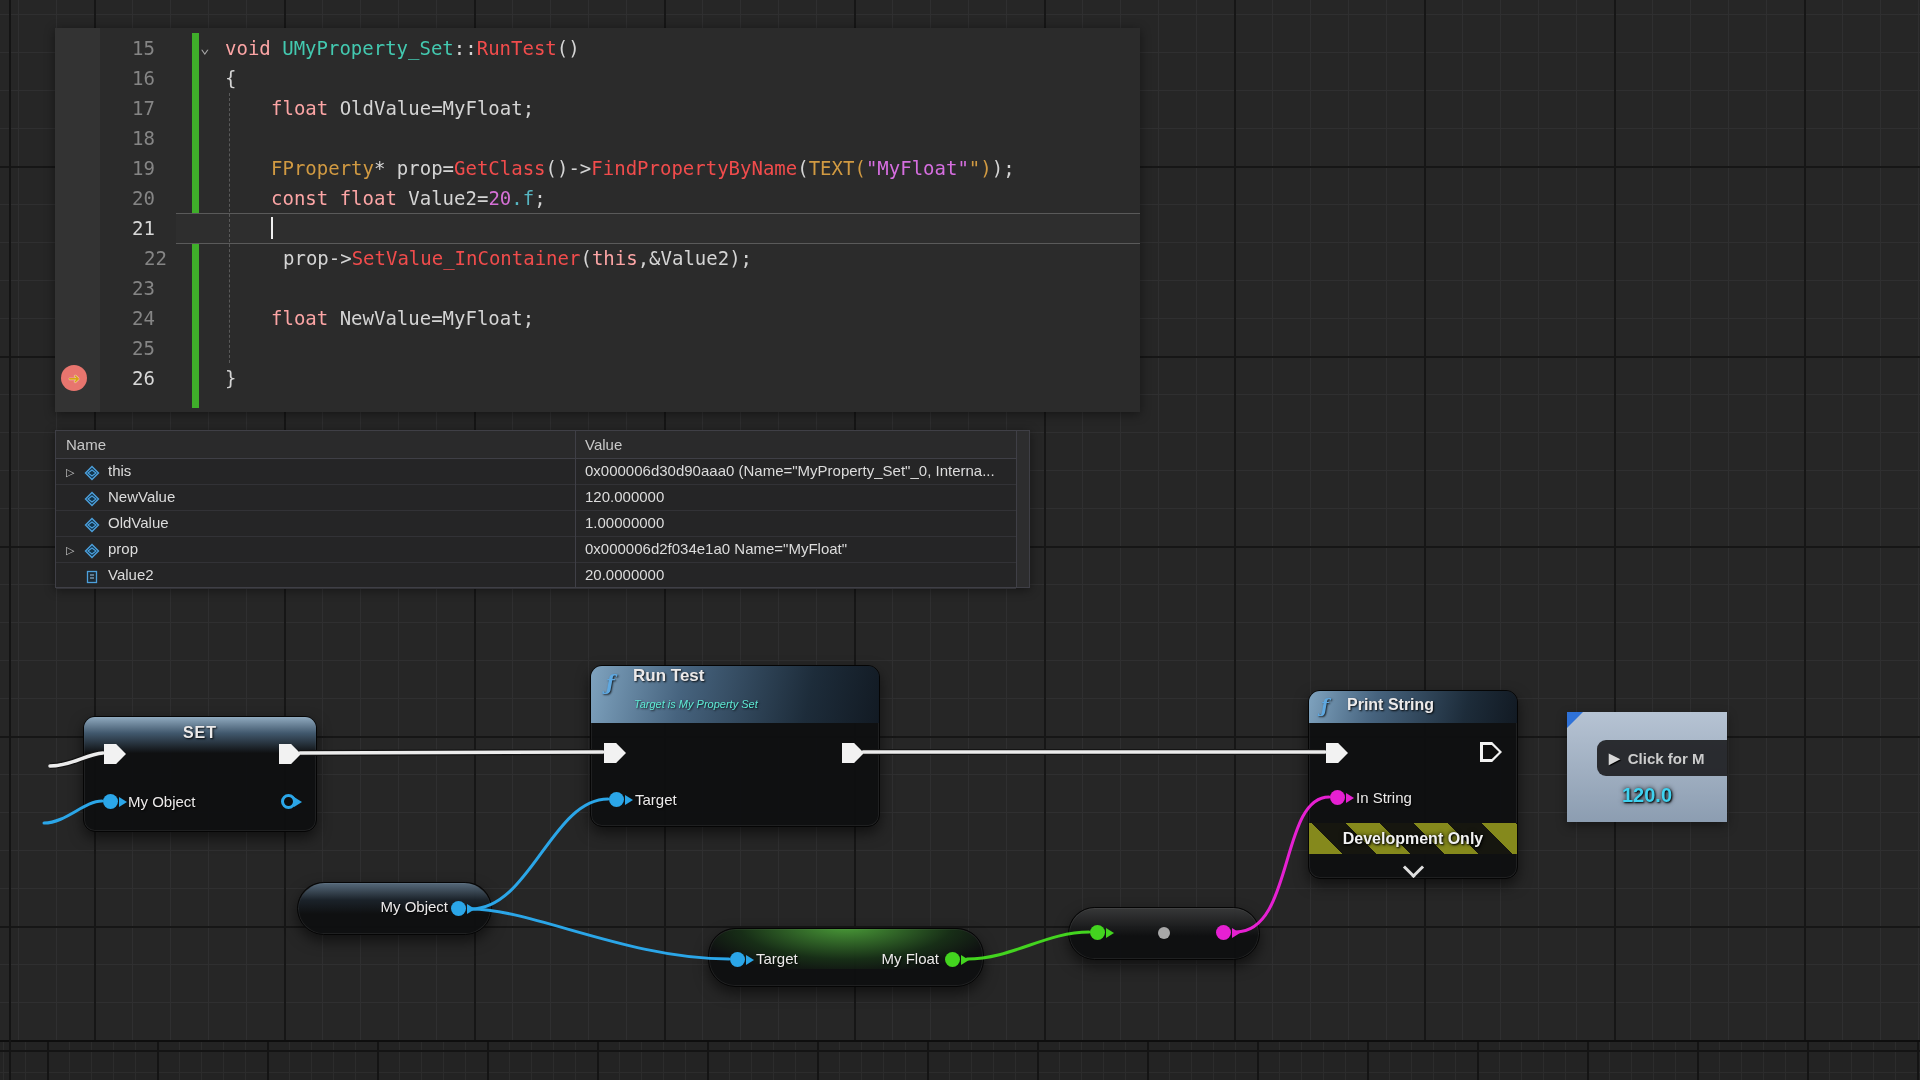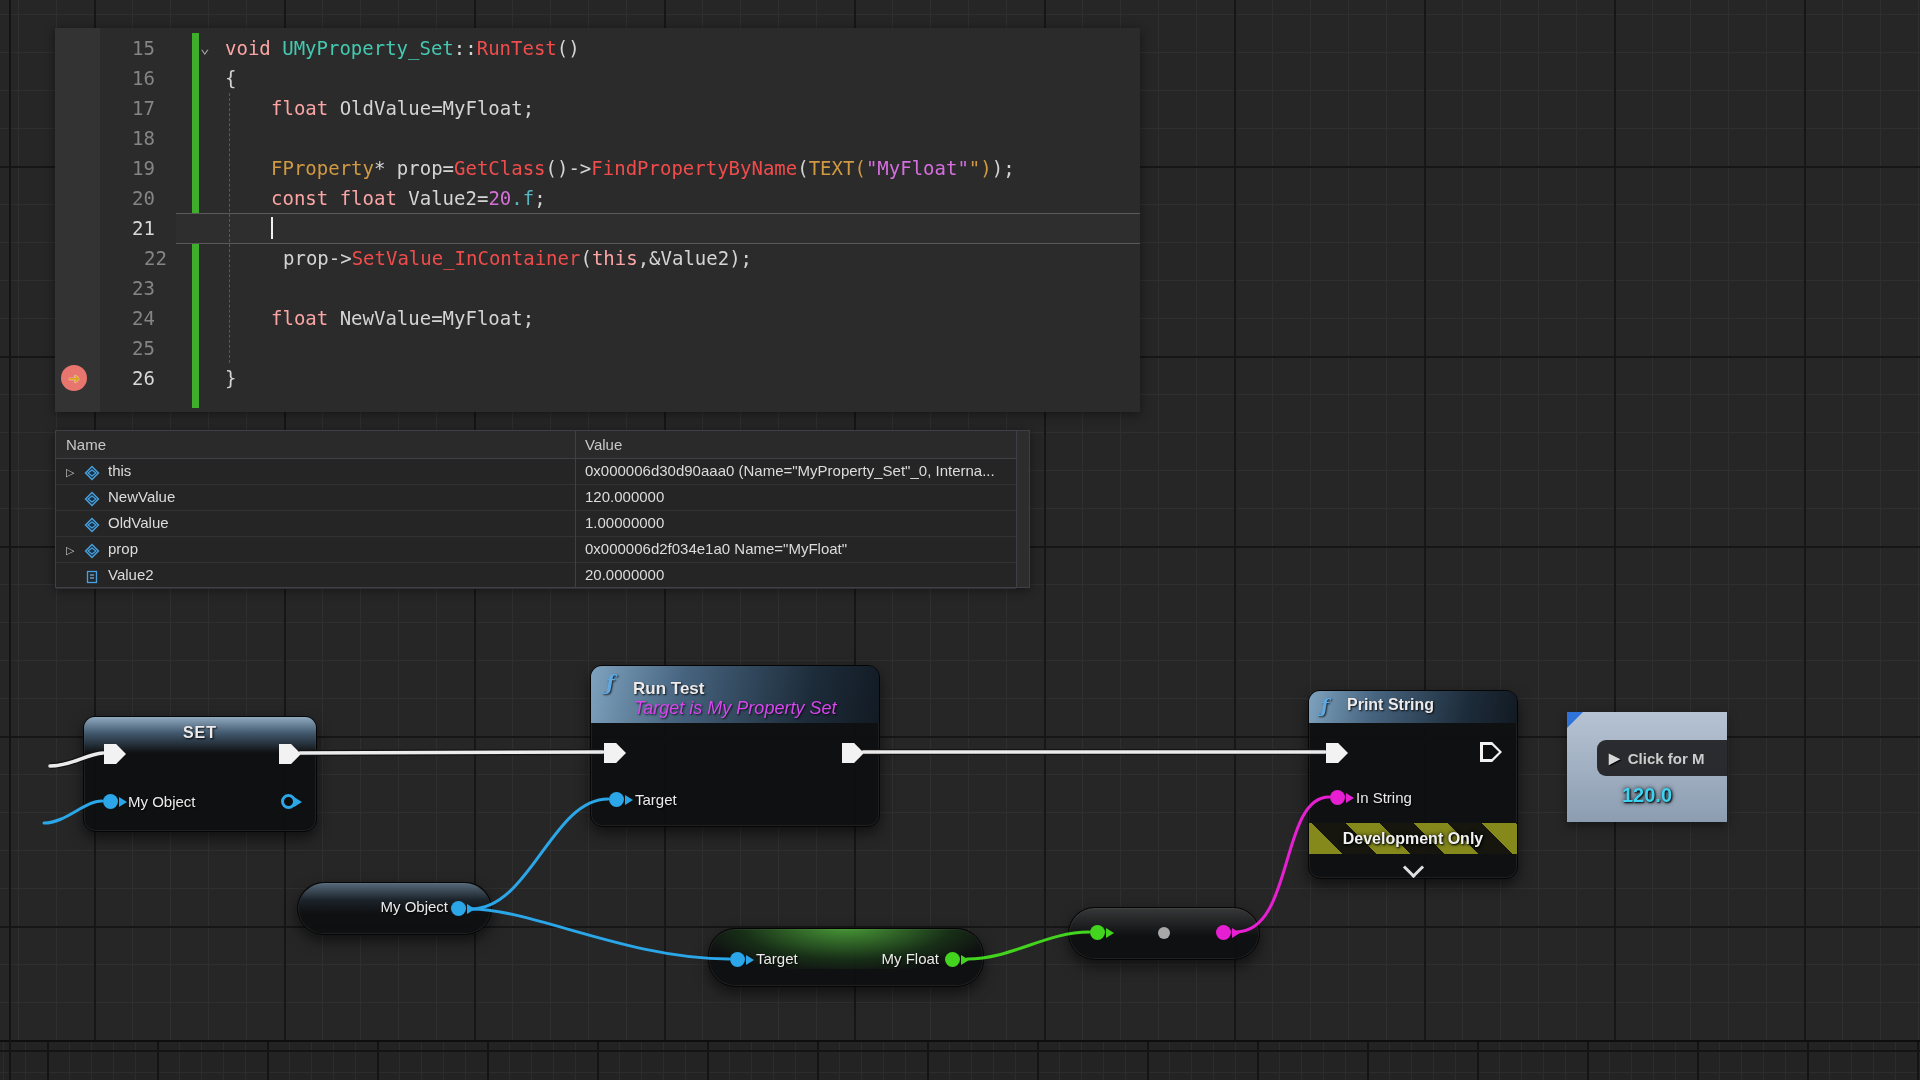--- a/index.html
+++ b/index.html
@@ -62,21 +62,21 @@
   .wval{position:absolute;left:529px;white-space:nowrap;}
   
   .bpnode{position:absolute;background:rgba(14,15,16,0.94);border:1px solid #050505;
     border-radius:12px;box-shadow:0 6px 14px rgba(0,0,0,0.55),inset 0 0 0 1px rgba(255,255,255,0.07);
     color:#eceaea;}
   .pill{border-radius:27px;}
   .bp-header{position:absolute;left:0;right:0;top:0;border-radius:11px 11px 0 0;}
   .hdr-blue{background:linear-gradient(102deg,#7fa3bf 0%,#46637e 32%,#1d2c3a 75%,#121a23 100%);}
   .hdr-set{background:linear-gradient(180deg,#90aabf 0%,#41586d 45%,rgba(18,26,34,0.05) 100%);border-radius:11px 11px 0 0;}
   .node-title{font-weight:bold;font-size:17px;text-shadow:1px 1px 2px rgba(0,0,0,0.9);white-space:nowrap;}
-  .node-sub{font-style:italic;font-size:18px;color:#d946ef;text-shadow:1px 1px 2px rgba(0,0,0,0.8);white-space:nowrap;}
+  .node-sub{font-style:italic;font-size:11px;color:#5eead4;text-shadow:1px 1px 2px rgba(0,0,0,0.8);white-space:nowrap;}
   .ficon{font-family:"DejaVu Serif",serif;font-style:italic;font-weight:bold;color:#5fa8e0;
     font-size:20px;text-shadow:1px 1px 2px rgba(0,0,0,0.8);}
   .pin-label{position:absolute;font-size:15px;text-shadow:1px 1px 2px rgba(0,0,0,0.9);white-space:nowrap;}
   .pexec{position:absolute;width:22px;height:20px;background:#f2f2f2;
     clip-path:polygon(0 0,55% 0,100% 50%,55% 100%,0 100%);}
   .pexec .inner{position:absolute;left:3px;top:3px;width:16px;height:14px;background:#0d0d0d;
     clip-path:polygon(0 0,55% 0,100% 50%,55% 100%,0 100%);}
   .pdot{position:absolute;width:15px;height:15px;border-radius:50%;box-sizing:border-box;}
   .pdot.filled{background:var(--c);}
   .pdot.hollow{background:#0c0c0c;border:3px solid var(--c);}
@@ -124,21 +124,21 @@
     <div class="pexec" style="left:20px;top:27px;"></div>
     <div class="pexec" style="left:195px;top:27px;"></div>
     <div class="pdot filled c-object" style="left:19px;top:77px;"></div>
     <div class="pin-label" style="left:44px;top:76px;">My Object</div>
     <div class="pdot hollow c-object" style="left:197px;top:77px;"></div>
   </div>
 
   <div class="bpnode" style="left:590px;top:665px;width:288px;height:160px;">
     <div class="bp-header hdr-blue" style="height:57px;"></div>
     <div class="ficon abs" style="left:15px;top:5px;">ƒ</div>
-    <div class="node-title abs" style="left:42px;top:13px;">Run Test</div>
+    <div class="node-title abs" style="left:42px;top:0;">Run Test</div>
     <div class="node-sub abs" style="left:43px;top:32px;">Target is My Property Set</div>
     <div class="pexec" style="left:13px;top:77px;"></div>
     <div class="pexec" style="left:251px;top:77px;"></div>
     <div class="pdot filled c-object" style="left:18px;top:126px;"></div>
     <div class="pin-label" style="left:44px;top:125px;">Target</div>
   </div>
 
   <div class="bpnode" style="left:1308px;top:690px;width:208px;height:187px;">
     <div class="bp-header hdr-blue" style="height:32px;"></div>
     <div class="ficon abs" style="left:12px;top:4px;font-size:18px;">ƒ</div>

